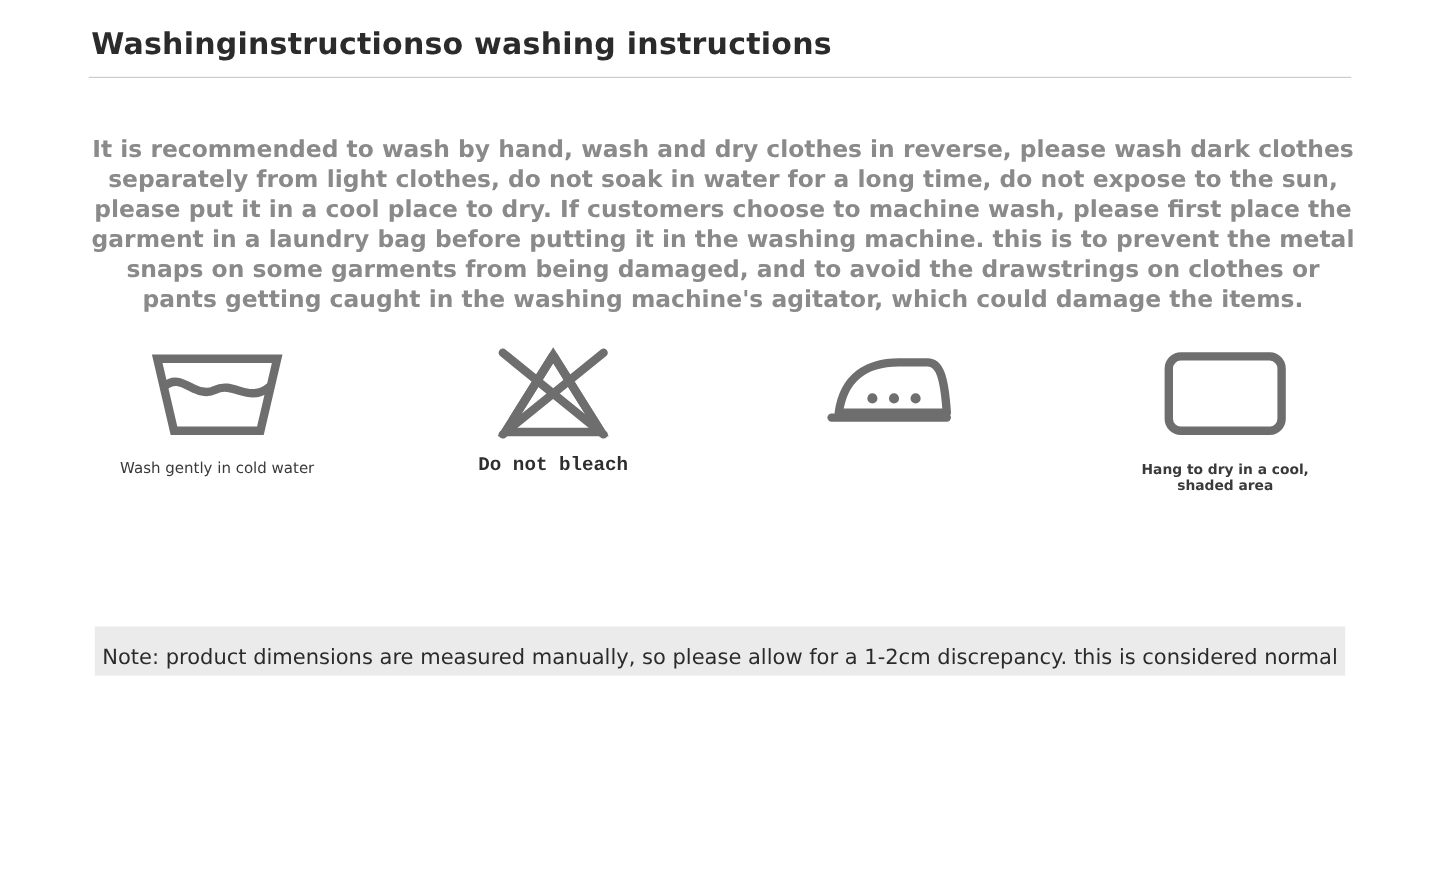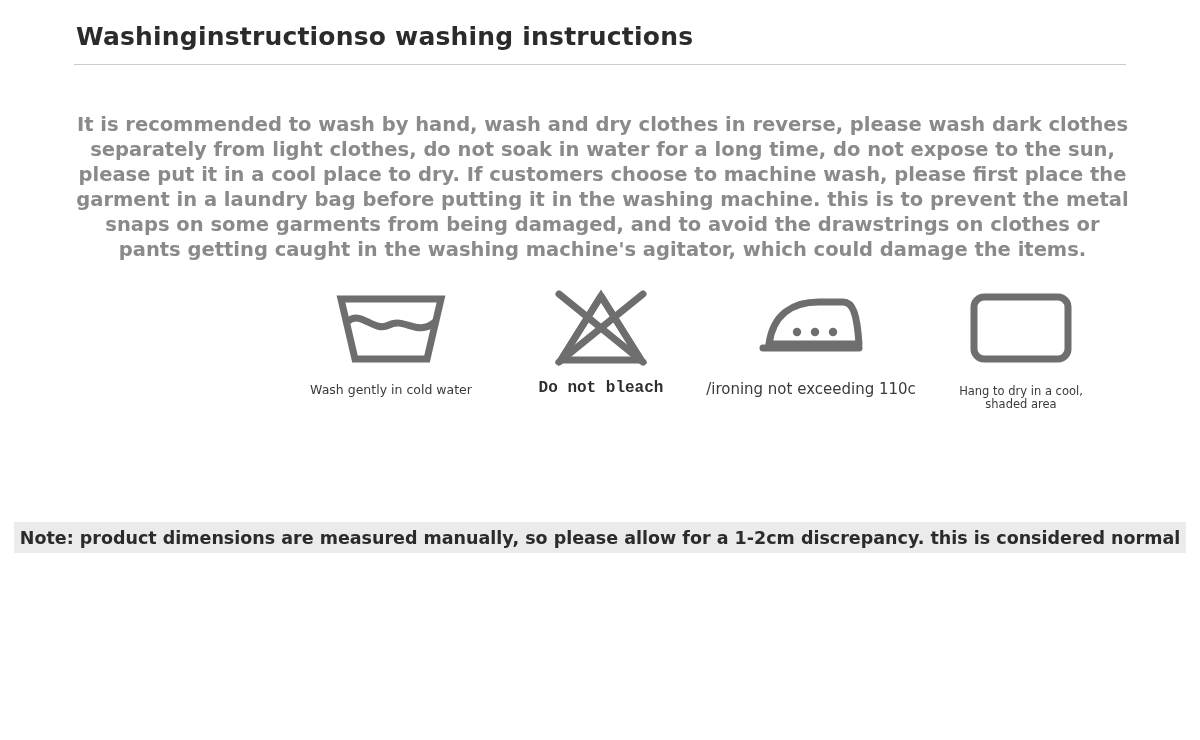--- a/index.html
+++ b/index.html
@@ -51,21 +51,21 @@
     text-align: center;
   }
   .symbols {
     position: absolute;
     left: 76px;
     top: 285px;
     width: 1050px;
     display: flex;
     flex-direction: row;
     align-items: flex-start;
-    justify-content: flex-end;
+    justify-content: space-between;
   }
   .symbol {
     width: 210px;
     display: flex;
     flex-direction: column;
     align-items: center;
   }
   .glyph {
     height: 86px;
     display: flex;
@@ -81,20 +81,21 @@
     line-height: 1.15;
   }
   .cap-small {
     font-size: 12.5px;
     margin-top: 12px;
   }
   .cap-smallest {
     font-size: 11.5px;
     margin-top: 14px;
     max-width: 160px;
+    font-weight: bold;
   }
   .cap-mid {
     font-size: 15px;
     margin-top: 10px;
   }
   .cap-big {
     font-size: 16px;
     font-weight: bold;
     margin-top: 8px;
     color: #2e2e2e;
@@ -103,24 +104,24 @@
   .note-wrap {
     position: absolute;
     left: 0;
     top: 522px;
     width: 1200px;
     display: flex;
     justify-content: center;
   }
   .note {
     font-size: 17.5px;
-    font-weight: bold;
+    font-weight: normal;
     color: #2b2b2b;
     background: #ebebeb;
-    padding: 6px 6px 5px 6px;
+    padding: 16px 6px 5px 6px;
     white-space: nowrap;
   }
 </style>
 </head>
 <body>
 
 <div class="page">
 
   <div class="title">Washinginstructionso washing instructions</div>
   <div class="title-rule"></div>
@@ -155,21 +156,20 @@
     <div class="symbol">
       <div class="glyph">
         <svg width="104" height="72" viewBox="0 0 104 72">
           <path d="M10 52 C14 22, 34 10, 60 10 L84 10 C94 10, 98 22, 100 52 Z" fill="none" stroke="#6e6e6e" stroke-width="7" stroke-linejoin="round"></path>
           <line x1="4" y1="56" x2="100" y2="56" stroke="#6e6e6e" stroke-width="7" stroke-linecap="round"></line>
           <circle cx="38" cy="40" r="4.2" fill="#6e6e6e"></circle>
           <circle cx="56" cy="40" r="4.2" fill="#6e6e6e"></circle>
           <circle cx="74" cy="40" r="4.2" fill="#6e6e6e"></circle>
         </svg>
       </div>
-      <div class="caption cap-mid">/ironing not exceeding 110c</div>
     </div>
 
     <div class="symbol">
       <div class="glyph">
         <svg width="104" height="72" viewBox="0 0 104 72">
           <rect x="5" y="5" width="94" height="62" rx="10" ry="10" fill="none" stroke="#6e6e6e" stroke-width="7"></rect>
         </svg>
       </div>
       <div class="caption cap-smallest">Hang to dry in a cool, shaded area</div>
     </div>

